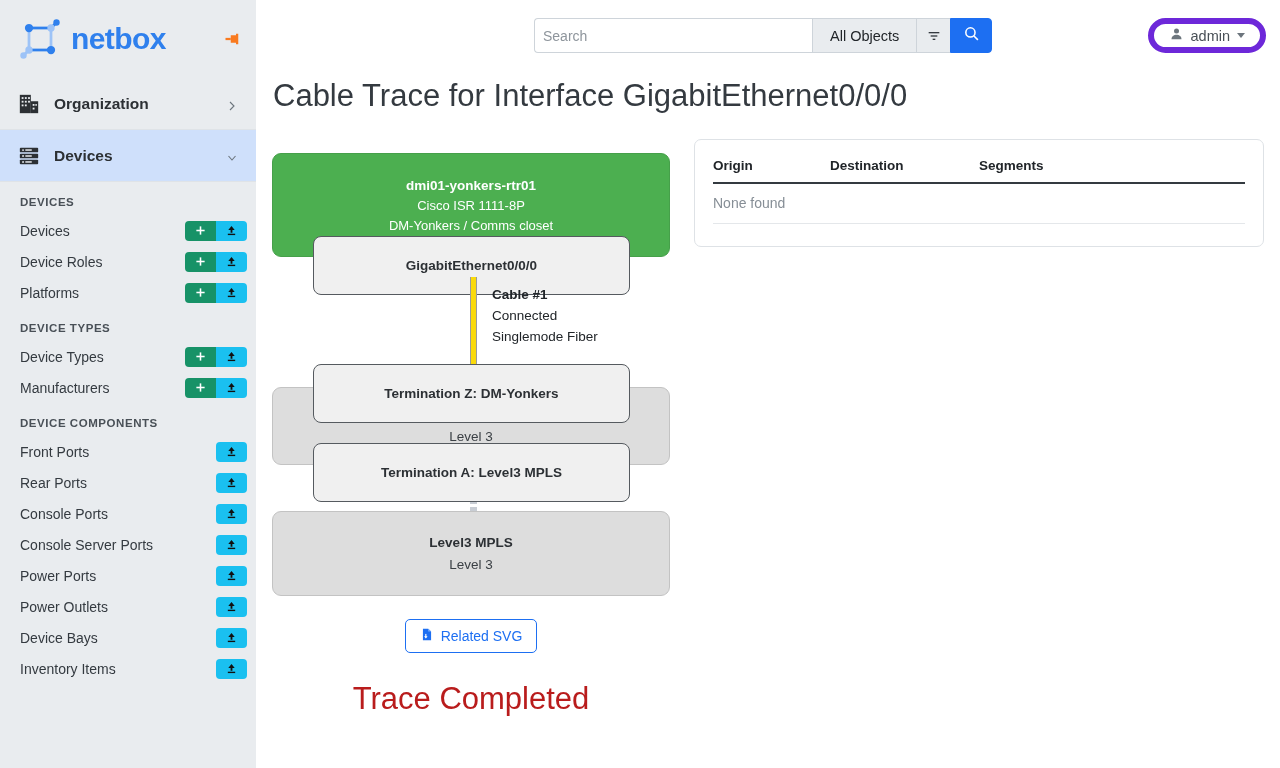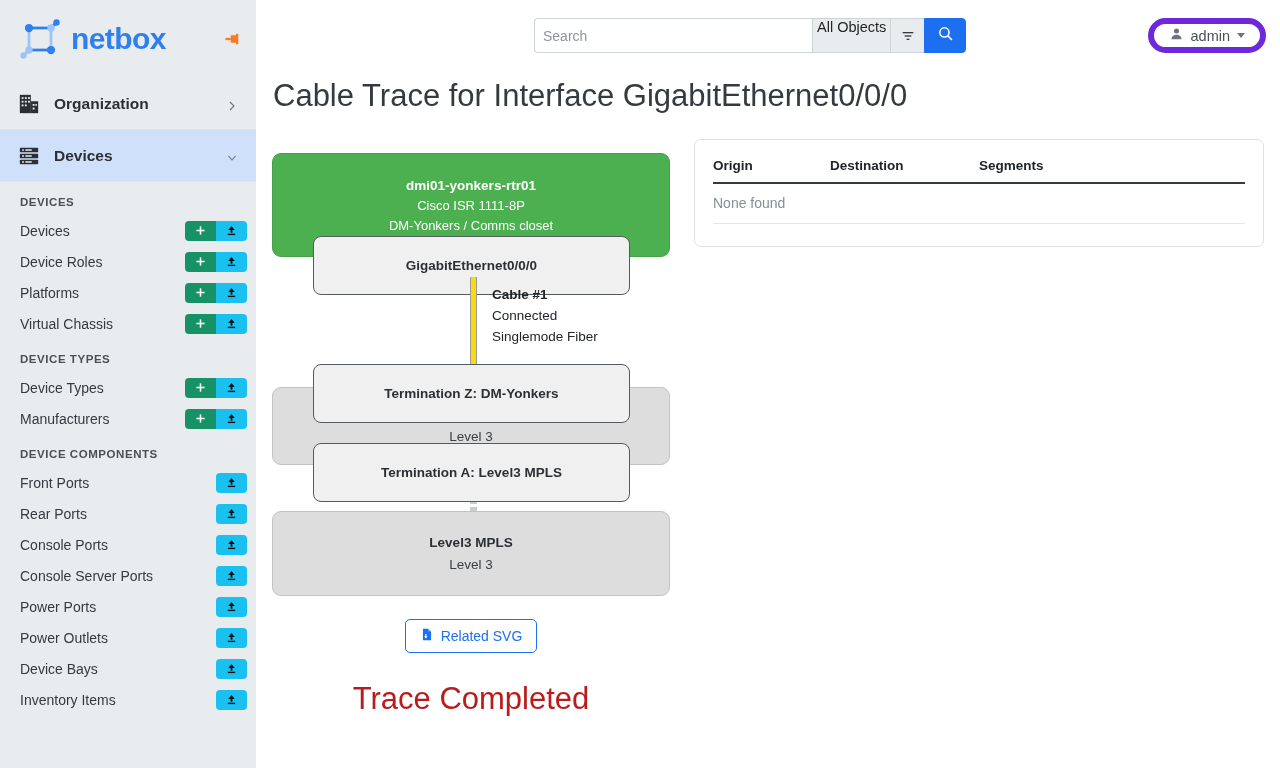--- a/index.html
+++ b/index.html
@@ -78,21 +78,21 @@
     display: flex; height: 35px; align-items: stretch;
   }
   .search-input {
     width: 278px; border: 1px solid #ced4da; border-right: none;
     border-radius: 4px 0 0 4px; padding: 0 8px;
     font-size: 14px; color: #212529; outline: none;
     font-family: "Liberation Sans", sans-serif; background: #fff;
   }
   .search-input::placeholder { color: #8e959c; }
   .all-objects {
-    display: flex; padding: 0 4px;
+    display: flex; align-items: center; padding: 0 17px;
     background: #e9ecef; border: 1px solid #ced4da; border-right: none;
     font-size: 14.5px; color: #212529; cursor: pointer; white-space: nowrap;
   }
   .filter-btn {
     display: flex; align-items: center; justify-content: center;
     width: 34px; background: #e9ecef;
     border: 1px solid #ced4da; border-right: none; cursor: pointer;
   }
   .search-btn {
     display: flex; align-items: center; justify-content: center;
@@ -314,37 +314,20 @@
             </svg>
           </span>
           <span class="btn-imp">
             <svg viewBox="0 0 24 24">
               <path d="M12 2 L19 11 H14 V17 H10 V11 H5 Z" fill="#111"></path>
               <rect x="4" y="19" width="16" height="3" fill="#111"></rect>
             </svg>
           </span>
         </span>
       </div>
-      <div class="sb-row">
-        <span class="txt">Virtual Chassis</span>
-        <span class="btns">
-          <span class="btn-add">
-            <svg viewBox="0 0 24 24">
-              <rect x="10.3" y="3" width="3.4" height="18" fill="#fff"></rect>
-              <rect x="3" y="10.3" width="18" height="3.4" fill="#fff"></rect>
-            </svg>
-          </span>
-          <span class="btn-imp">
-            <svg viewBox="0 0 24 24">
-              <path d="M12 2 L19 11 H14 V17 H10 V11 H5 Z" fill="#111"></path>
-              <rect x="4" y="19" width="16" height="3" fill="#111"></rect>
-            </svg>
-          </span>
-        </span>
-      </div>
       <div class="sb-group-title">DEVICE TYPES</div>
       <div class="sb-row">
         <span class="txt">Device Types</span>
         <span class="btns">
           <span class="btn-add">
             <svg viewBox="0 0 24 24">
               <rect x="10.3" y="3" width="3.4" height="18" fill="#fff"></rect>
               <rect x="3" y="10.3" width="18" height="3.4" fill="#fff"></rect>
             </svg>
           </span>

